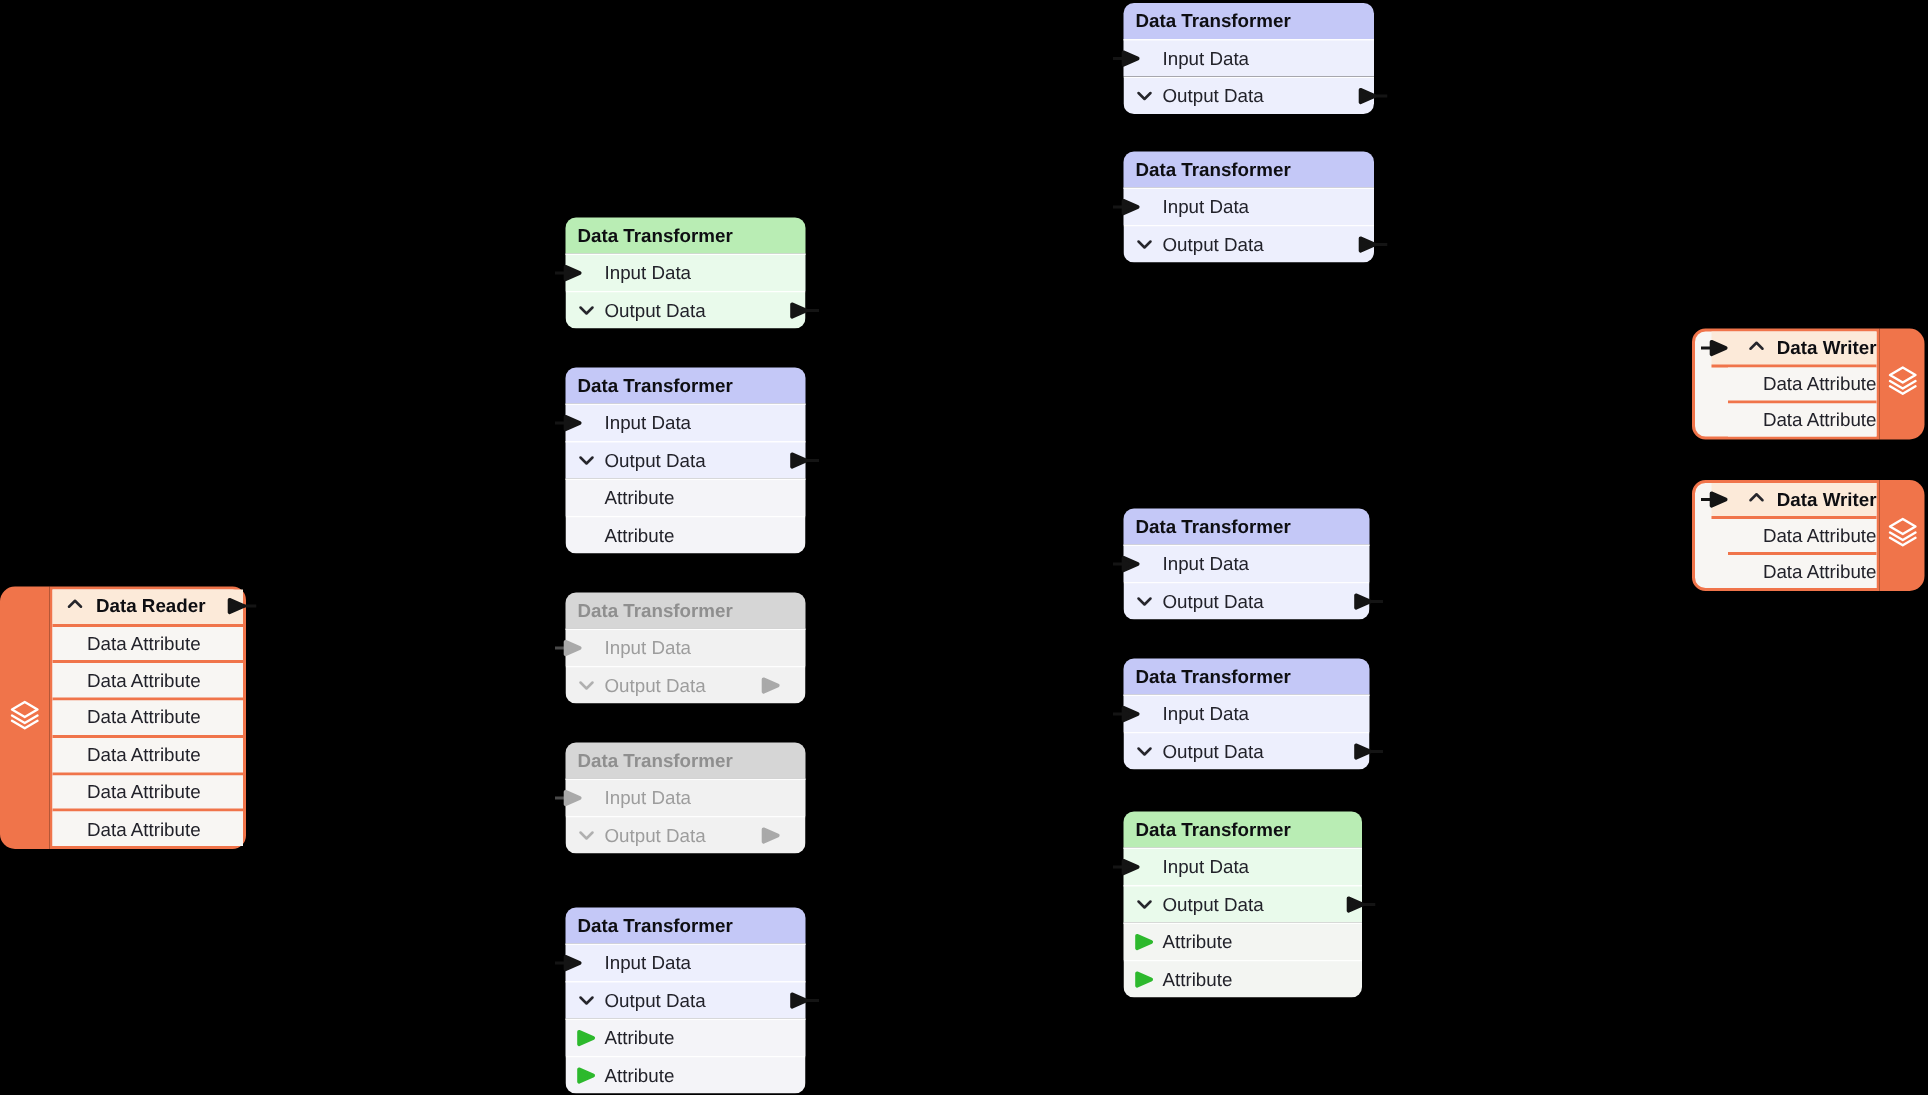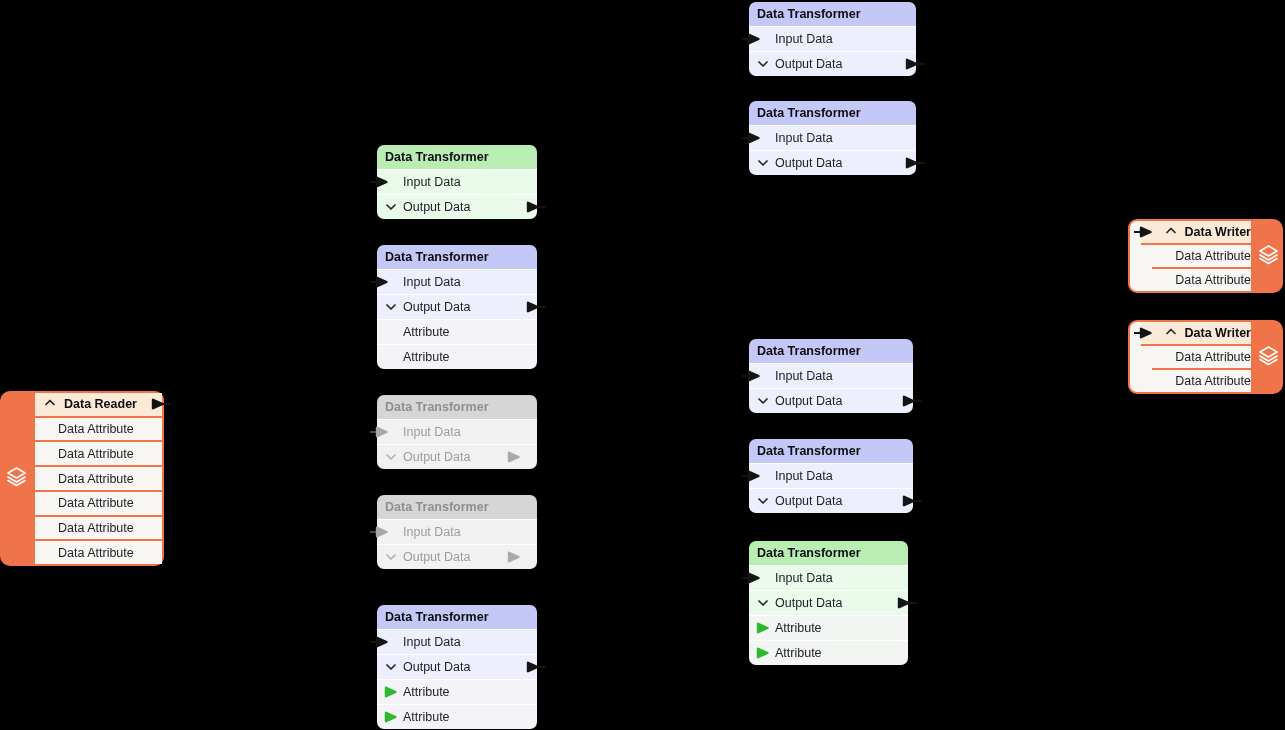--- a/index.html
+++ b/index.html
@@ -41,21 +41,21 @@
   .rw{display:flex;}
   .rw-panel{
     width:33px;flex:0 0 auto;display:flex;align-items:center;justify-content:center;
   }
   .panel-left{border-radius:10px 0 0 10px;}
   .panel-right{border-radius:0 10px 10px 0;}
   .rw-card{
     flex:1;display:flex;flex-direction:column;box-sizing:border-box;
     border:2px solid;overflow:visible;background:#f8f6f3;
   }
-  .card-right{border-radius:0 9px 9px 0;}
+  .card-right{border-radius:0 9px 9px 0;justify-content:flex-end;}
   .card-left{border-radius:9px 0 0 9px;align-items:flex-end;}
   .rw-header{
     flex:1;display:flex;align-items:center;position:relative;box-sizing:border-box;
     font-weight:bold;font-size:12.5px;color:#0e0e12;cursor:grab;
   }
   .rw-row{
     flex:1;display:flex;align-items:center;position:relative;box-sizing:border-box;
     font-size:12.5px;color:#22222a;
   }
   .rw-sep{border-top-width:2px;border-top-style:solid;}

